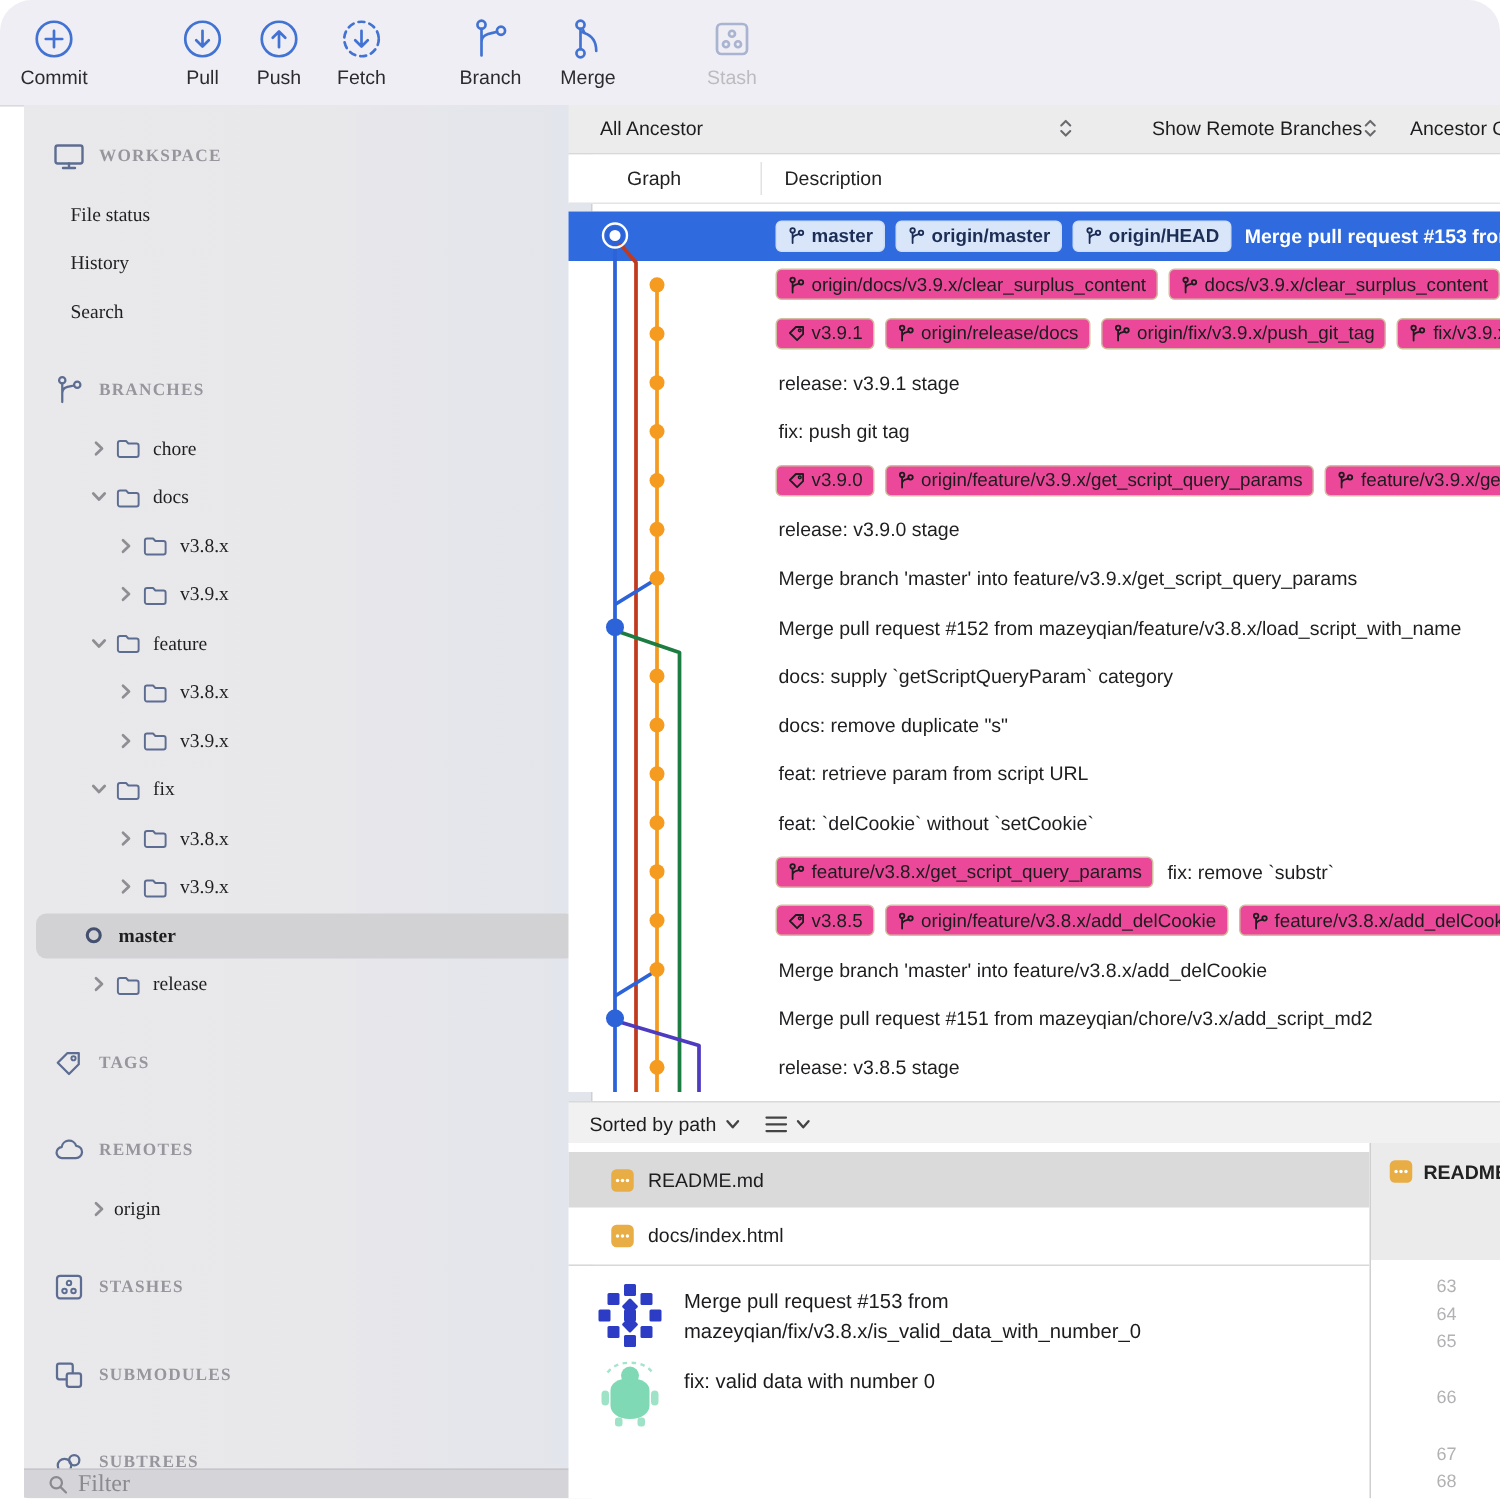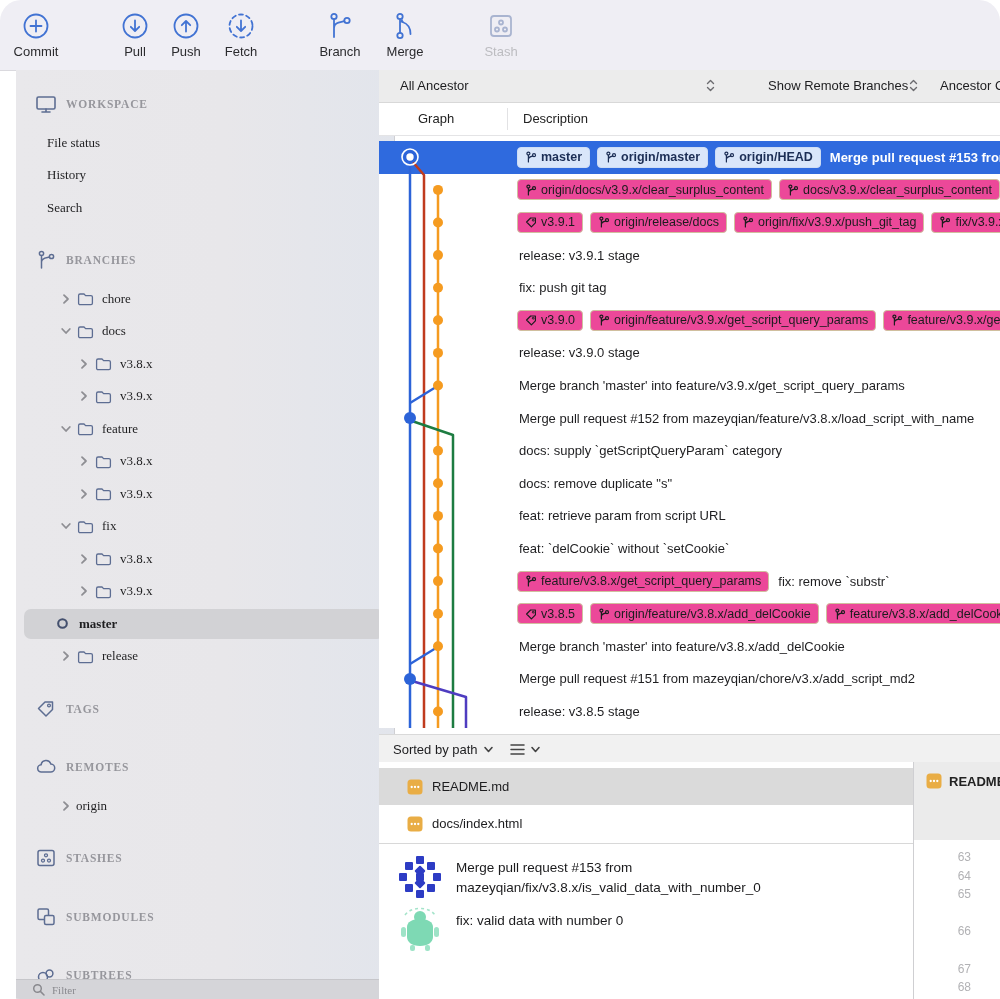--- a/index.html
+++ b/index.html
@@ -35,21 +35,21 @@
   .sb-item.after-header,.sb-folder.after-header{margin-top:6px;}
   .sb-folder.lvl1{padding-left:44px;}
   .sb-folder.lvl2{padding-left:62px;}
   .sb-current{padding-left:37px;font-weight:700;}
   .sb-sel{position:absolute;left:8px;right:10px;top:1px;bottom:1px;background:#d2d2d5;border-radius:7px;z-index:-1;}
   .sb-row{z-index:0;}
   .filterbar{position:absolute;left:0;bottom:0;width:378px;height:19px;background:#d5d5d9;
              border-top:1px solid #c6c6ca;display:flex;align-items:center;padding-left:16px;}
   .filterbar .fi{width:13px;height:13px;color:#8a8a8f;margin-right:7px;}
   .filterbar .fi svg{width:13px;height:13px;display:block;}
-  .filterbar .ftext{font-size:11px;color:#8a8a8f;}
+  .filterbar .ftext{font-size:16px;color:#8a8a8f;}
 
   
   .branchbar{position:absolute;left:379px;top:70px;width:621px;height:32px;background:#ececec;
              border-bottom:1px solid #d8d8d8;font-size:13px;color:#1d1d1f;}
   .branchbar>span{position:absolute;top:8px;white-space:nowrap;}
   .updown{width:11px;height:13px;color:#6b6b6f;display:inline-block;}
   .updown svg{width:11px;height:13px;display:block;}
   .colhdr{position:absolute;left:379px;top:103px;width:621px;height:32px;background:#fff;
           border-bottom:1px solid #e4e4e6;font-size:13px;color:#222;}
   .colhdr .cdiv{position:absolute;left:128px;top:5px;bottom:5px;width:1px;background:#e2e2e4;}
@@ -135,21 +135,21 @@
       </div>
       <div class="tb-btn" style="margin-left: 5px;">
         <span class="tb-icon">
           <svg viewBox="0 0 30 30">
             <circle cx="15" cy="15" r="11.5" stroke="currentColor" fill="none" stroke-width="1.8" stroke-linecap="round" stroke-linejoin="round" stroke-dasharray="4 3.4"></circle>
             <path d="M15 9.5v10M10.8 15.8 15 20l4.2-4.2" stroke="currentColor" fill="none" stroke-width="1.8" stroke-linecap="round" stroke-linejoin="round"></path>
           </svg>
         </span>
                <span class="tb-label">Fetch</span>
       </div>
-      <div class="tb-btn" style="margin-left: 49px; align-items: center;">
+      <div class="tb-btn" style="margin-left: 36px; align-items: center;">
         <span class="tb-icon">
           <svg viewBox="0 0 30 30">
             <circle cx="9" cy="5.5" r="2.7" stroke="currentColor" fill="none" stroke-width="1.8" stroke-linecap="round" stroke-linejoin="round"></circle>
             <circle cx="22" cy="9.5" r="2.7" stroke="currentColor" fill="none" stroke-width="1.8" stroke-linecap="round" stroke-linejoin="round"></circle>
             <path d="M9 8.2V26M9 17c0-6 7-5.5 10.4-6.8" stroke="currentColor" fill="none" stroke-width="1.8" stroke-linecap="round" stroke-linejoin="round"></path>
           </svg>
         </span>
                <span class="tb-label">Branch</span>
       </div>
       <div class="tb-btn" style="margin-left: 15px;">

